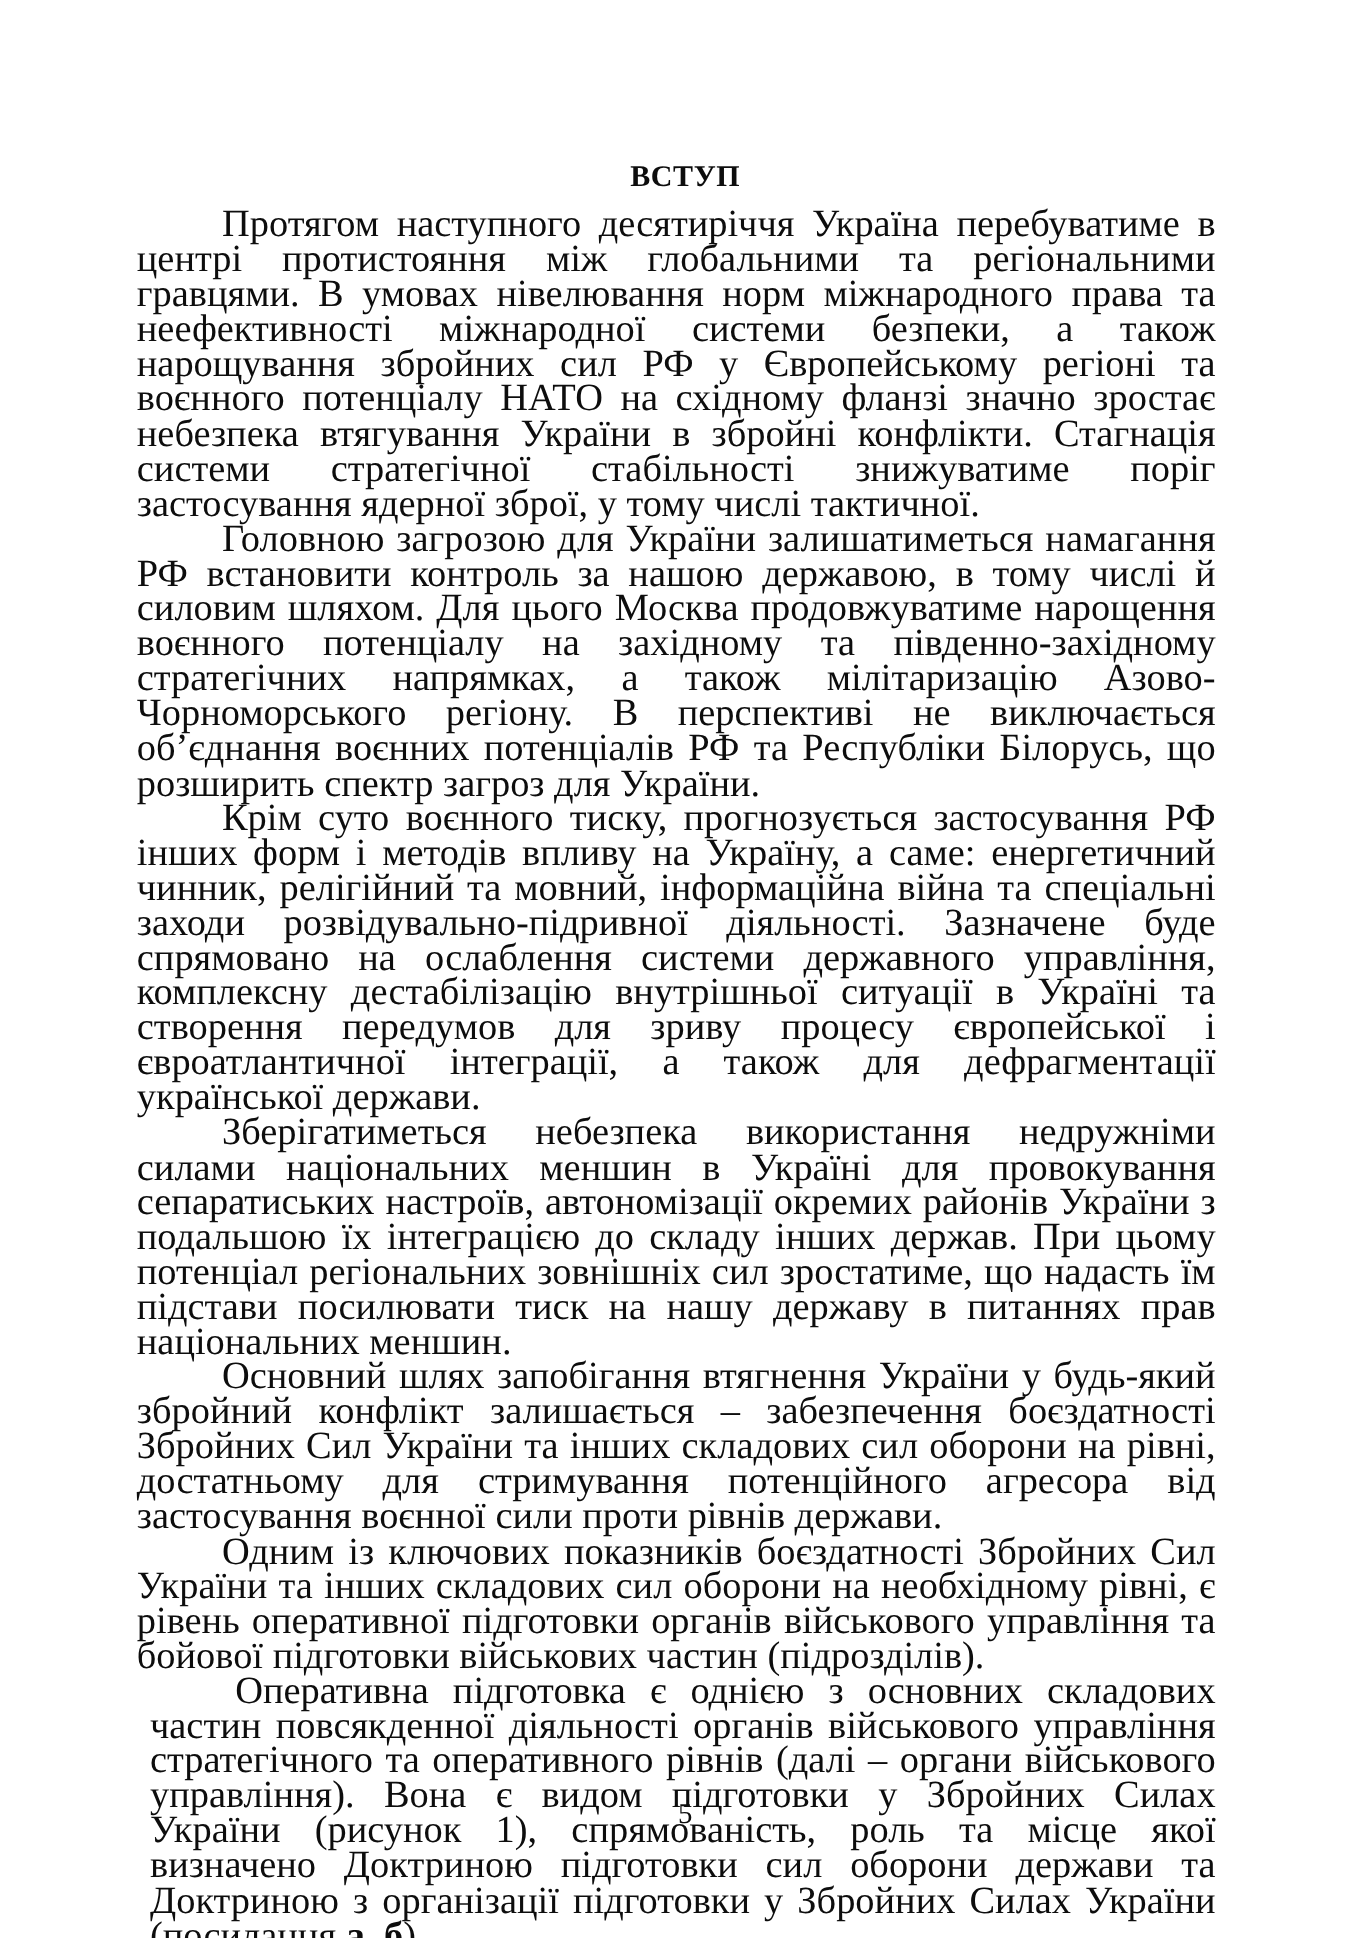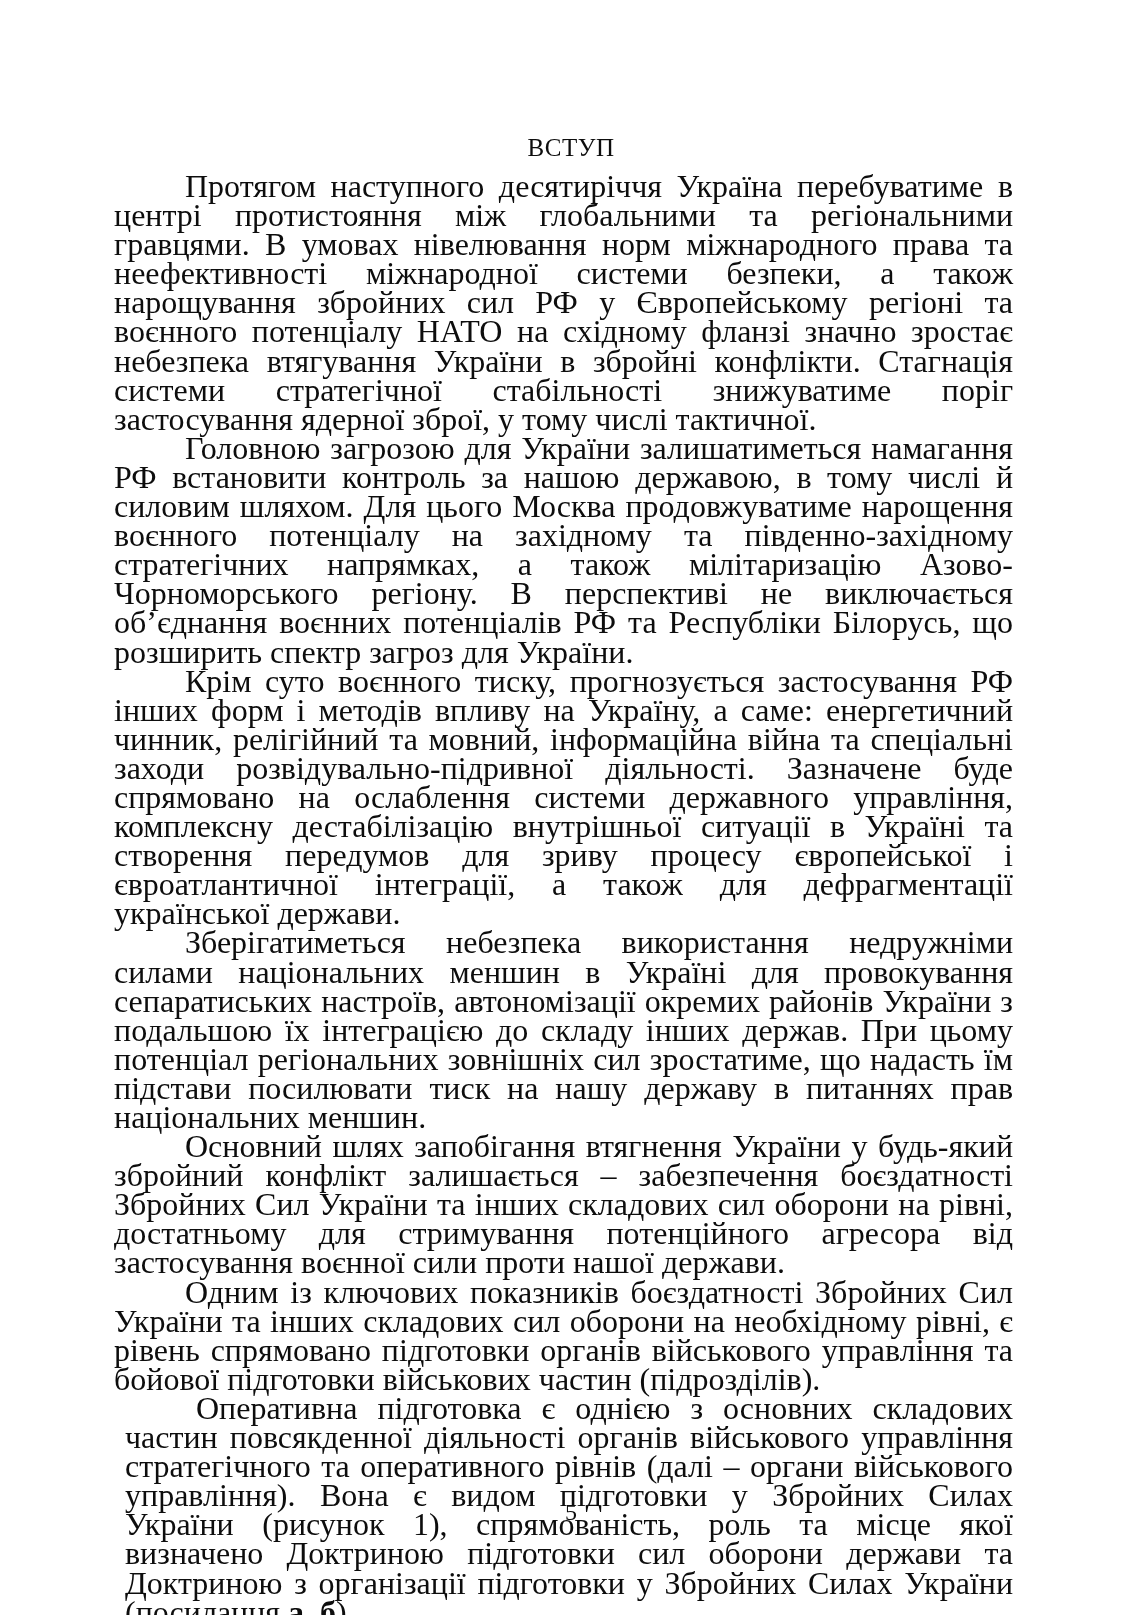--- a/index.html
+++ b/index.html
@@ -18,21 +18,21 @@
     font-family: "Liberation Serif", "DejaVu Serif", serif;
     color: #0d0d0d;
   }
   #page-title {
     position: absolute;
     left: 0;
     top: 118px;
     width: 1142px;
     text-align: center;
     font-size: 25px;
-    font-weight: normal;
+    font-weight: bold;
     letter-spacing: 0.5px;
     line-height: 1;
   }
   #body-text {
     position: absolute;
     left: 114px;
     top: 172px;
     width: 899px;
     font-size: 32px;
     line-height: 29.1px;
@@ -72,23 +72,23 @@
   <div id="body-text">
 
     <p>Протягом наступного десятиріччя Україна перебуватиме в центрі протистояння між глобальними та регіональними гравцями. В умовах нівелювання норм міжнародного права та неефективності міжнародної системи безпеки, а також нарощування збройних сил РФ у Європейському регіоні та воєнного потенціалу НАТО на східному фланзі значно зростає небезпека втягування України в збройні конфлікти. Стагнація системи стратегічної стабільності знижуватиме поріг застосування ядерної зброї, у тому числі тактичної.</p>
 
     <p>Головною загрозою для України залишатиметься намагання РФ встановити контроль за нашою державою, в тому числі й силовим шляхом. Для цього Москва продовжуватиме нарощення воєнного потенціалу на західному та південно-західному стратегічних напрямках, а також мілітаризацію Азово-Чорноморського регіону. В перспективі не виключається об’єднання воєнних потенціалів РФ та Республіки Білорусь, що розширить спектр загроз для України.</p>
 
     <p>Крім суто воєнного тиску, прогнозується застосування РФ інших форм і методів впливу на Україну, а саме: енергетичний чинник, релігійний та мовний, інформаційна війна та спеціальні заходи розвідувально-підривної діяльності. Зазначене буде спрямовано на ослаблення системи державного управління, комплексну дестабілізацію внутрішньої ситуації в Україні та створення передумов для зриву процесу європейської і євроатлантичної інтеграції, а також для дефрагментації української держави.</p>
 
     <p>Зберігатиметься небезпека використання недружніми силами національних меншин в Україні для провокування сепаратиських настроїв, автономізації окремих районів України з подальшою їх інтеграцією до складу інших держав. При цьому потенціал регіональних зовнішніх сил зростатиме, що надасть їм підстави посилювати тиск на нашу державу в питаннях прав національних меншин.</p>
 
-    <p>Основний шлях запобігання втягнення України у будь-який збройний конфлікт залишається – забезпечення боєздатності Збройних Сил України та інших складових сил оборони на рівні, достатньому для стримування потенційного агресора від застосування воєнної сили проти нашої держави.</p>
+    <p>Основний шлях запобігання втягнення України у будь-який збройний конфлікт залишається – забезпечення боєздатності Збройних Сил України та інших складових сил оборони на рівні, достатньому для стримування потенційного агресора від застосування воєнної сили проти рівнів держави.</p>
 
-    <p>Одним із ключових показників боєздатності Збройних Сил України та інших складових сил оборони на необхідному рівні, є рівень спрямовано підготовки органів військового управління та бойової підготовки військових частин (підрозділів).</p>
+    <p>Одним із ключових показників боєздатності Збройних Сил України та інших складових сил оборони на необхідному рівні, є рівень оперативної підготовки органів військового управління та бойової підготовки військових частин (підрозділів).</p>
 
     <p><span>Оперативна підготовка є однією з основних складових частин повсякденної діяльності органів військового управління стратегічного та оперативного рівнів (далі – органи військового управління). Вона є видом підготовки у Збройних Силах України (рисунок 1), спрямованість, роль та місце якої визначено Доктриною підготовки сил оборони держави та Доктриною з організації підготовки у Збройних Силах України (посилання </span><span class="bold">а, б</span><span>).</span></p>
 
   </div>
 
   <div id="page-number">5</div>
 
 </div>
 
 </body></html>

